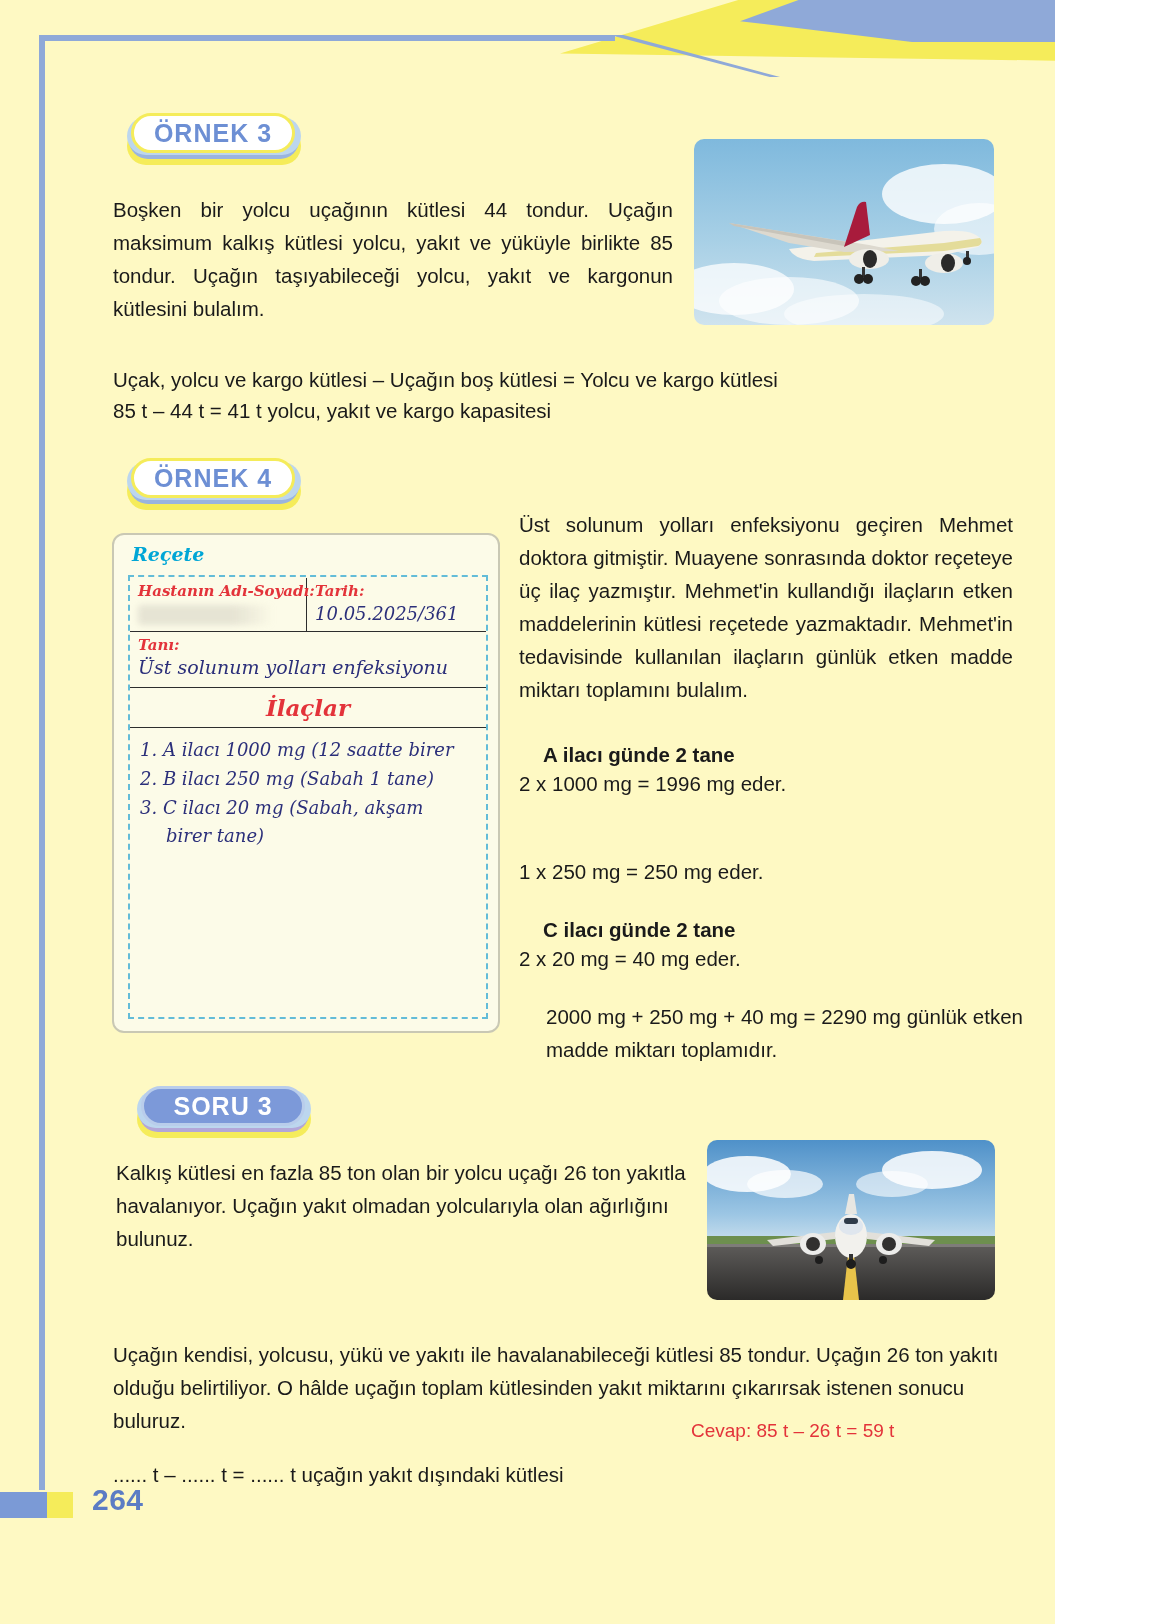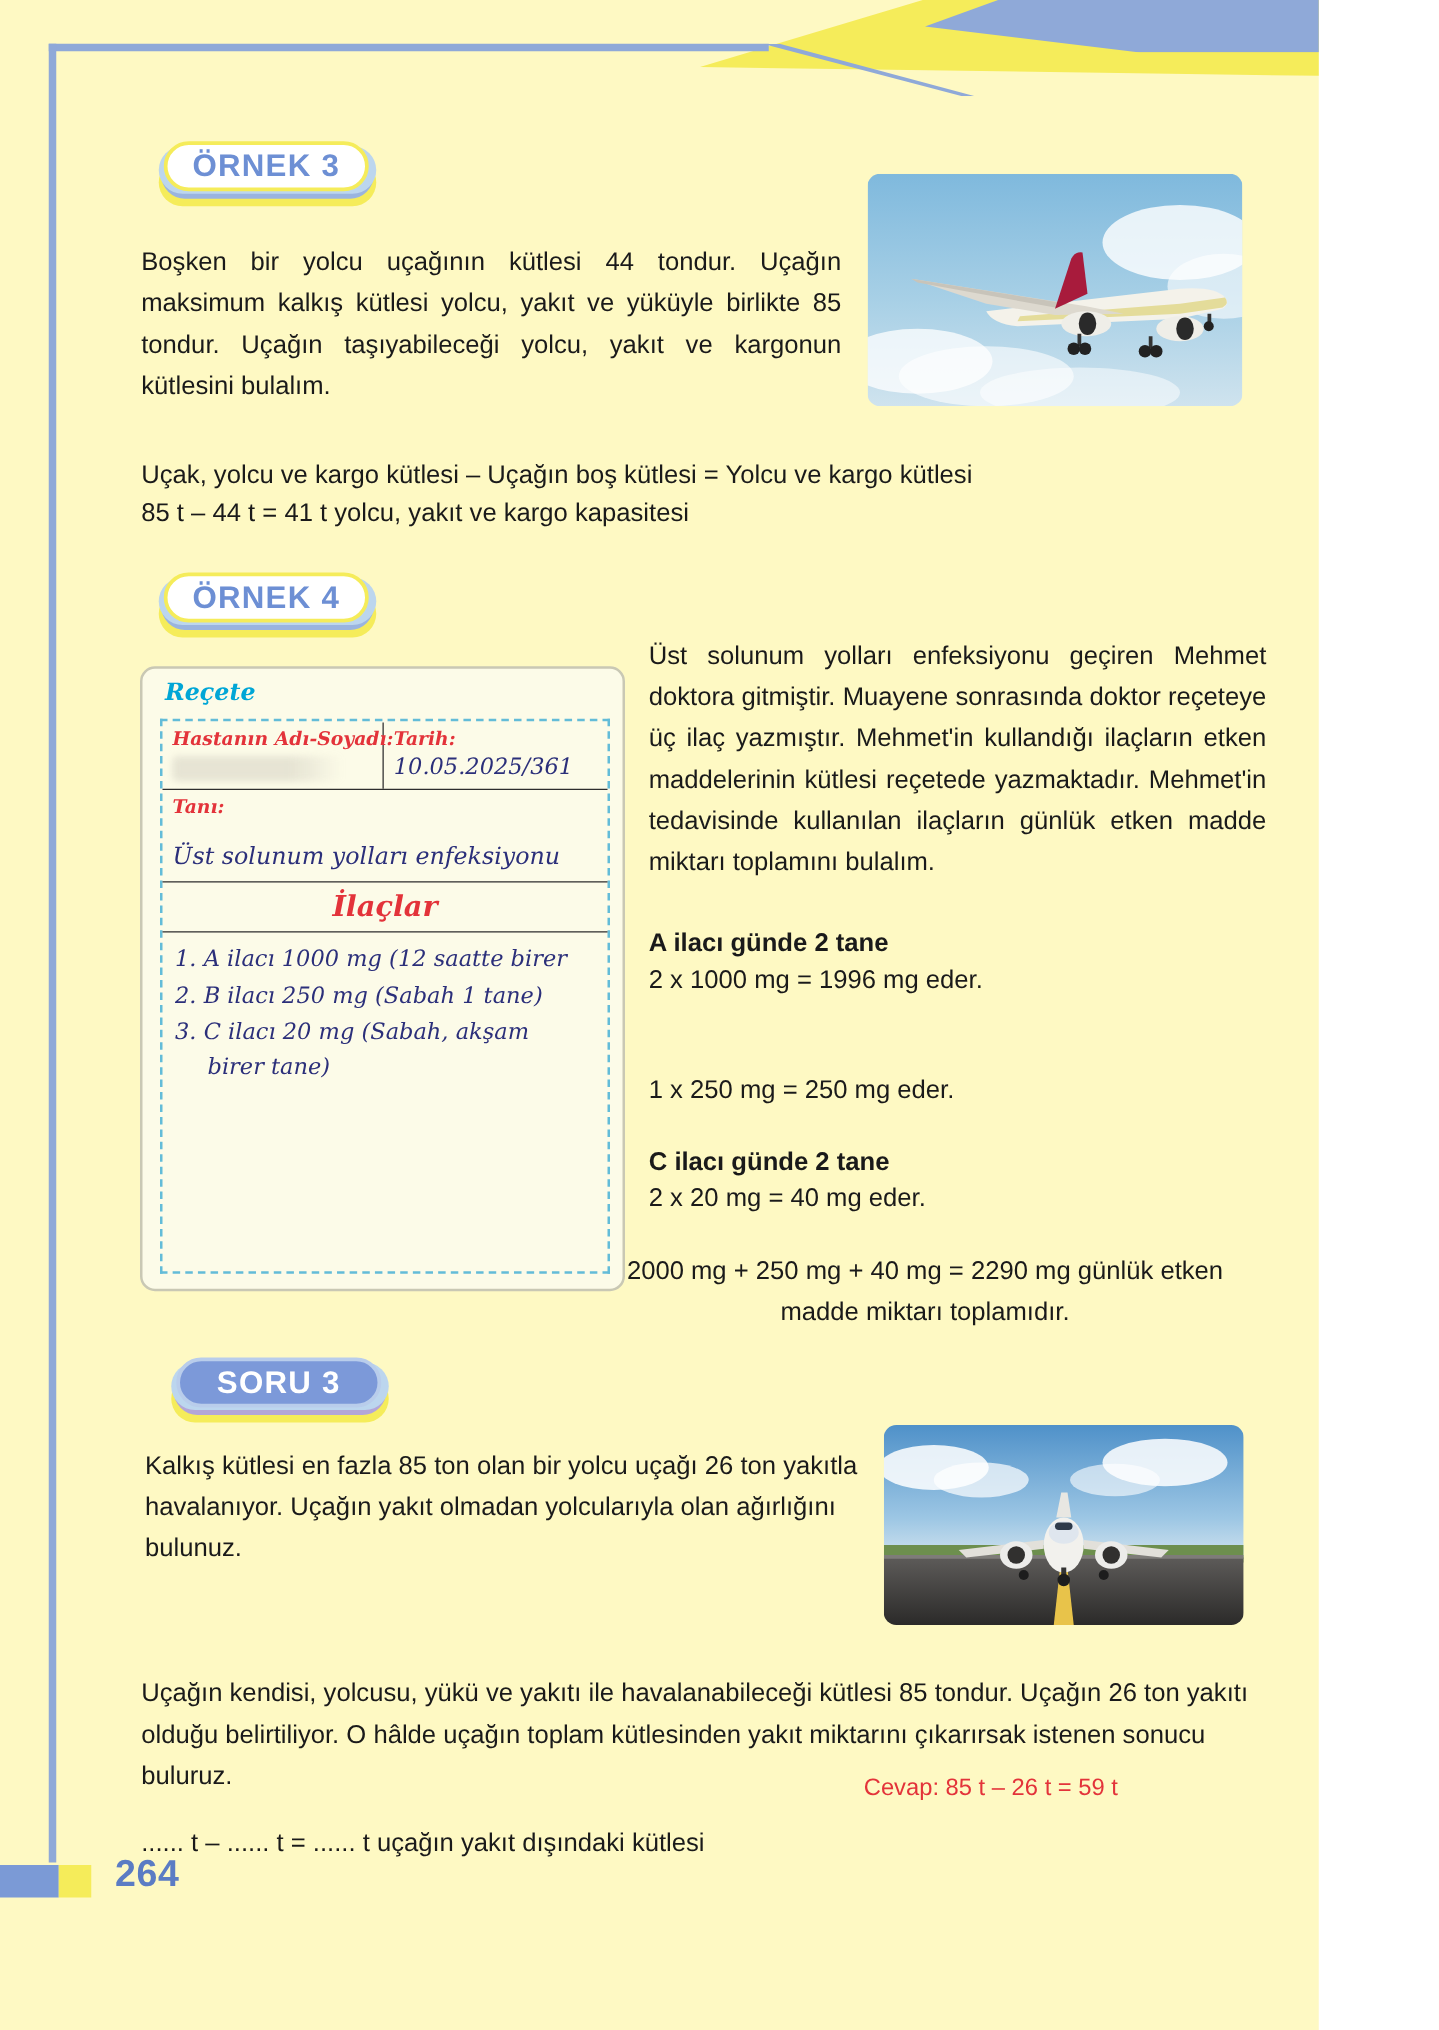--- a/index.html
+++ b/index.html
@@ -138,20 +138,21 @@
     position: absolute;
     font-size: 20.5px;
     line-height: 33px;
     color: #1a1a1a;
     text-align: justify;
   }
   .para.nj { text-align: left; }
 
   .bold-line {
     font-weight: bold;
+    margin-left: 24px;
   }
 
   
   .photo {
     position: absolute;
     border-radius: 10px;
     overflow: hidden;
   }
 
   
@@ -224,21 +225,21 @@
   .rx-blur.mid { width: 85%; }
   .rx-tani {
     padding: 4px 8px 9px 8px;
     border-bottom: 1.5px solid #2d2d2d;
   }
   .rx-tani-value {
     font-family: "DejaVu Serif", serif;
     font-style: italic;
     font-size: 19px;
     color: #2b2f7a;
-    margin-top: 20px;
+    margin-top: 2px;
   }
   .rx-ilaclar-head {
     text-align: center;
     padding: 6px 0 6px 0;
     border-bottom: 1.5px solid #2d2d2d;
     font-family: "DejaVu Serif", serif;
     font-style: italic;
     font-weight: bold;
     font-size: 23px;
     color: #e3333a;
@@ -375,21 +376,21 @@
   <div class="para" style="left:519px; top:508px; width:494px;">Üst solunum yolları enfeksiyonu geçiren Mehmet doktora gitmiştir. Muayene sonrasında doktor reçeteye üç ilaç yazmıştır. Mehmet'in kullandığı ilaçların etken maddelerinin kütlesi reçetede yazmaktadır. Mehmet'in tedavisinde kullanılan ilaçların günlük etken madde miktarı toplamını bulalım.</div>
 
   <div class="para nj bold-line" style="left:519px; top:738px; width:494px;">A ilacı günde 2 tane</div>
   <div class="para nj" style="left:519px; top:767px; width:494px;">2 x 1000 mg = 1996 mg eder.</div>
 
   <div class="para nj" style="left:519px; top:855px; width:494px;">1 x 250 mg = 250 mg eder.</div>
 
   <div class="para nj bold-line" style="left:519px; top:913px; width:494px;">C ilacı günde 2 tane</div>
   <div class="para nj" style="left:519px; top:942px; width:494px;">2 x 20 mg = 40 mg eder.</div>
 
-  <div class="para nj" style="left:490px; top:1000px; width:500px;text-align:center;">2000 mg + 250 mg + 40 mg = 2290 mg günlük etken madde miktarı toplamıdır.</div>
+  <div class="para nj" style="left:546px; top:1000px; width:500px;">2000 mg + 250 mg + 40 mg = 2290 mg günlük etken madde miktarı toplamıdır.</div>
 
   <div class="badge soru" style="left:135px; top:1086px;">
     <div class="layer-yellow"></div>
     <div class="layer-blue"></div>
     <div class="layer-lightblue"></div>
     <div class="pill">
       <span class="pill-label">SORU 3</span>
     </div>
   </div>
 

